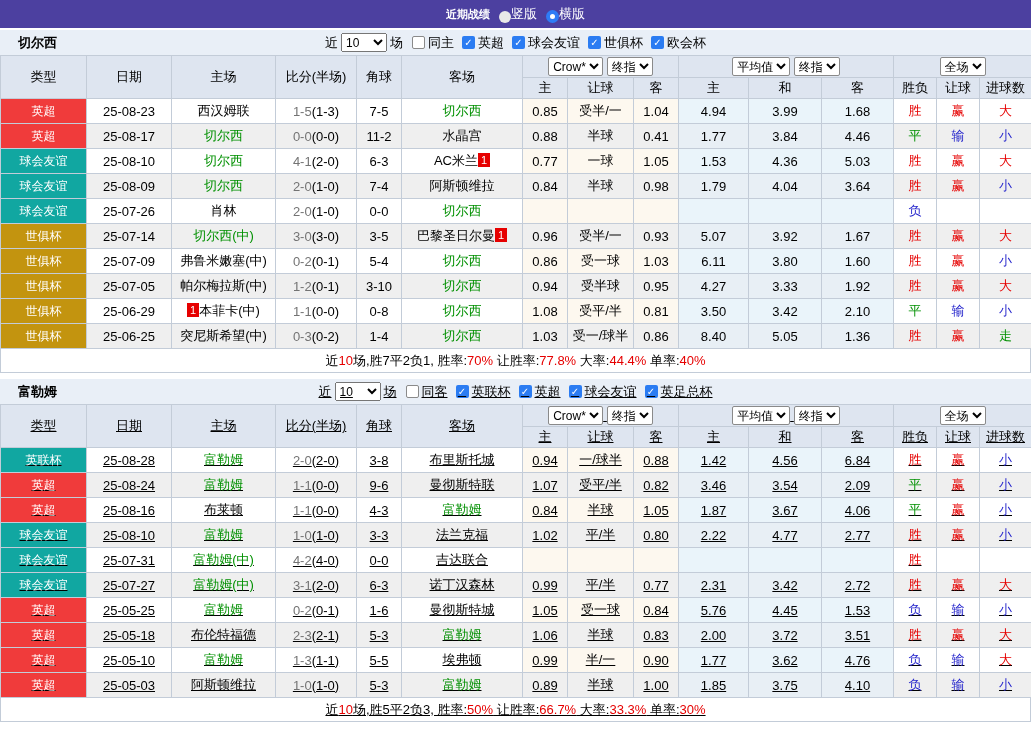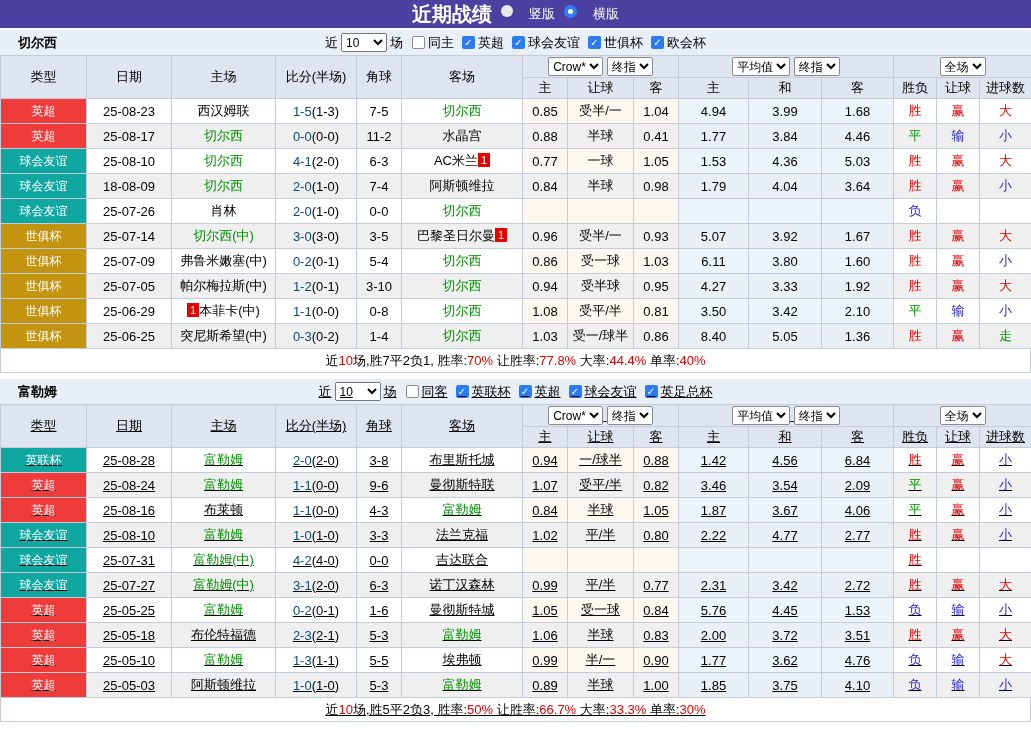--- a/index.html
+++ b/index.html
@@ -7,22 +7,22 @@
   body {
     font-family:"Liberation Sans","DejaVu Sans",sans-serif;
     font-size:13px; color:#000; width:1031px;
   }
   
   .topbar {
     height:28px; background:#4C40A0; color:#fff;
     display:flex; align-items:center; justify-content:center; gap:9px;
     margin-bottom:2px;
   }
-  .topbar-title { font-weight:bold; font-size:20px; }
-  .radio-opt { display:inline-flex; align-items:flex-start; gap:16px; cursor:pointer; }
+  .topbar-title { font-weight:bold; font-size:11px; }
+  .radio-opt { display:inline-flex; align-items:flex-end; gap:0; cursor:pointer; }
   .radio-plain { width:12px; height:12px; border-radius:50%; background:#E8E8E8; display:inline-block; }
   .radio-ring  { width:13px; height:13px; border-radius:50%; background:#fff; border:4px solid #2E7CF6; display:inline-block; }
   
   .section + .section { margin-top:6px;text-decoration:underline; }
   .section-head {
     height:25px; background:#E9EFF7; position:relative;
     display:flex; align-items:center;
   }
   .team-title { position:absolute; left:18px; font-weight:bold; }
   .filters { margin:0 auto; display:flex; align-items:center; gap:3px; }
@@ -43,21 +43,21 @@
   tr.odd td.c-odds { background:#FDF8EF; }
   tr.odd td.c-avg  { background:#EAF4FA; }
   tr.even td.c-avg { background:#E8EFF5; }
   td.type-badge { color:#fff; font-size:12px; }
   .team { color:#000; cursor:pointer; }
   .team.self { color:#009000; }
   .badge1 {
     display:inline-block; background:#E60000; color:#fff; font-size:11px;
     line-height:14px; padding:0 3px; vertical-align:1px;
   }
-  .sc-main { color:#0c4a6e; }
+  .sc-main { color:#737373; }
   .res-red { color:#E60000; } .res-green { color:#009000; } .res-blue { color:#2626CC; }
   
   .summary {
     height:24px; line-height:24px; text-align:center;
     border:1px solid #C3CCD8; border-top:none;
   }
   .summary .red { color:#E60000; }
 </style>
 </head>
 <body>
@@ -190,21 +190,21 @@
           <td class="c-odds">1.05</td>
           <td class="c-avg">1.53</td>
           <td class="c-avg">4.36</td>
           <td class="c-avg">5.03</td>
           <td class="res-red">胜</td>
           <td class="res-red">赢</td>
           <td class="res-red">大</td>
         </tr>
         <tr class="even">
           <td class="type-badge" style="background: rgb(17, 167, 161);">球会友谊</td>
-          <td>18-08-09</td>
+          <td>25-08-09</td>
           <td><span class="team self">切尔西</span></td>
           <td><span class="sc-main">2-0</span><span>(1-0)</span></td>
           <td>7-4</td>
           <td><span class="team">阿斯顿维拉</span></td>
           <td class="c-odds">0.84</td>
           <td class="c-odds">半球</td>
           <td class="c-odds">0.98</td>
           <td class="c-avg">1.79</td>
           <td class="c-avg">4.04</td>
           <td class="c-avg">3.64</td>

